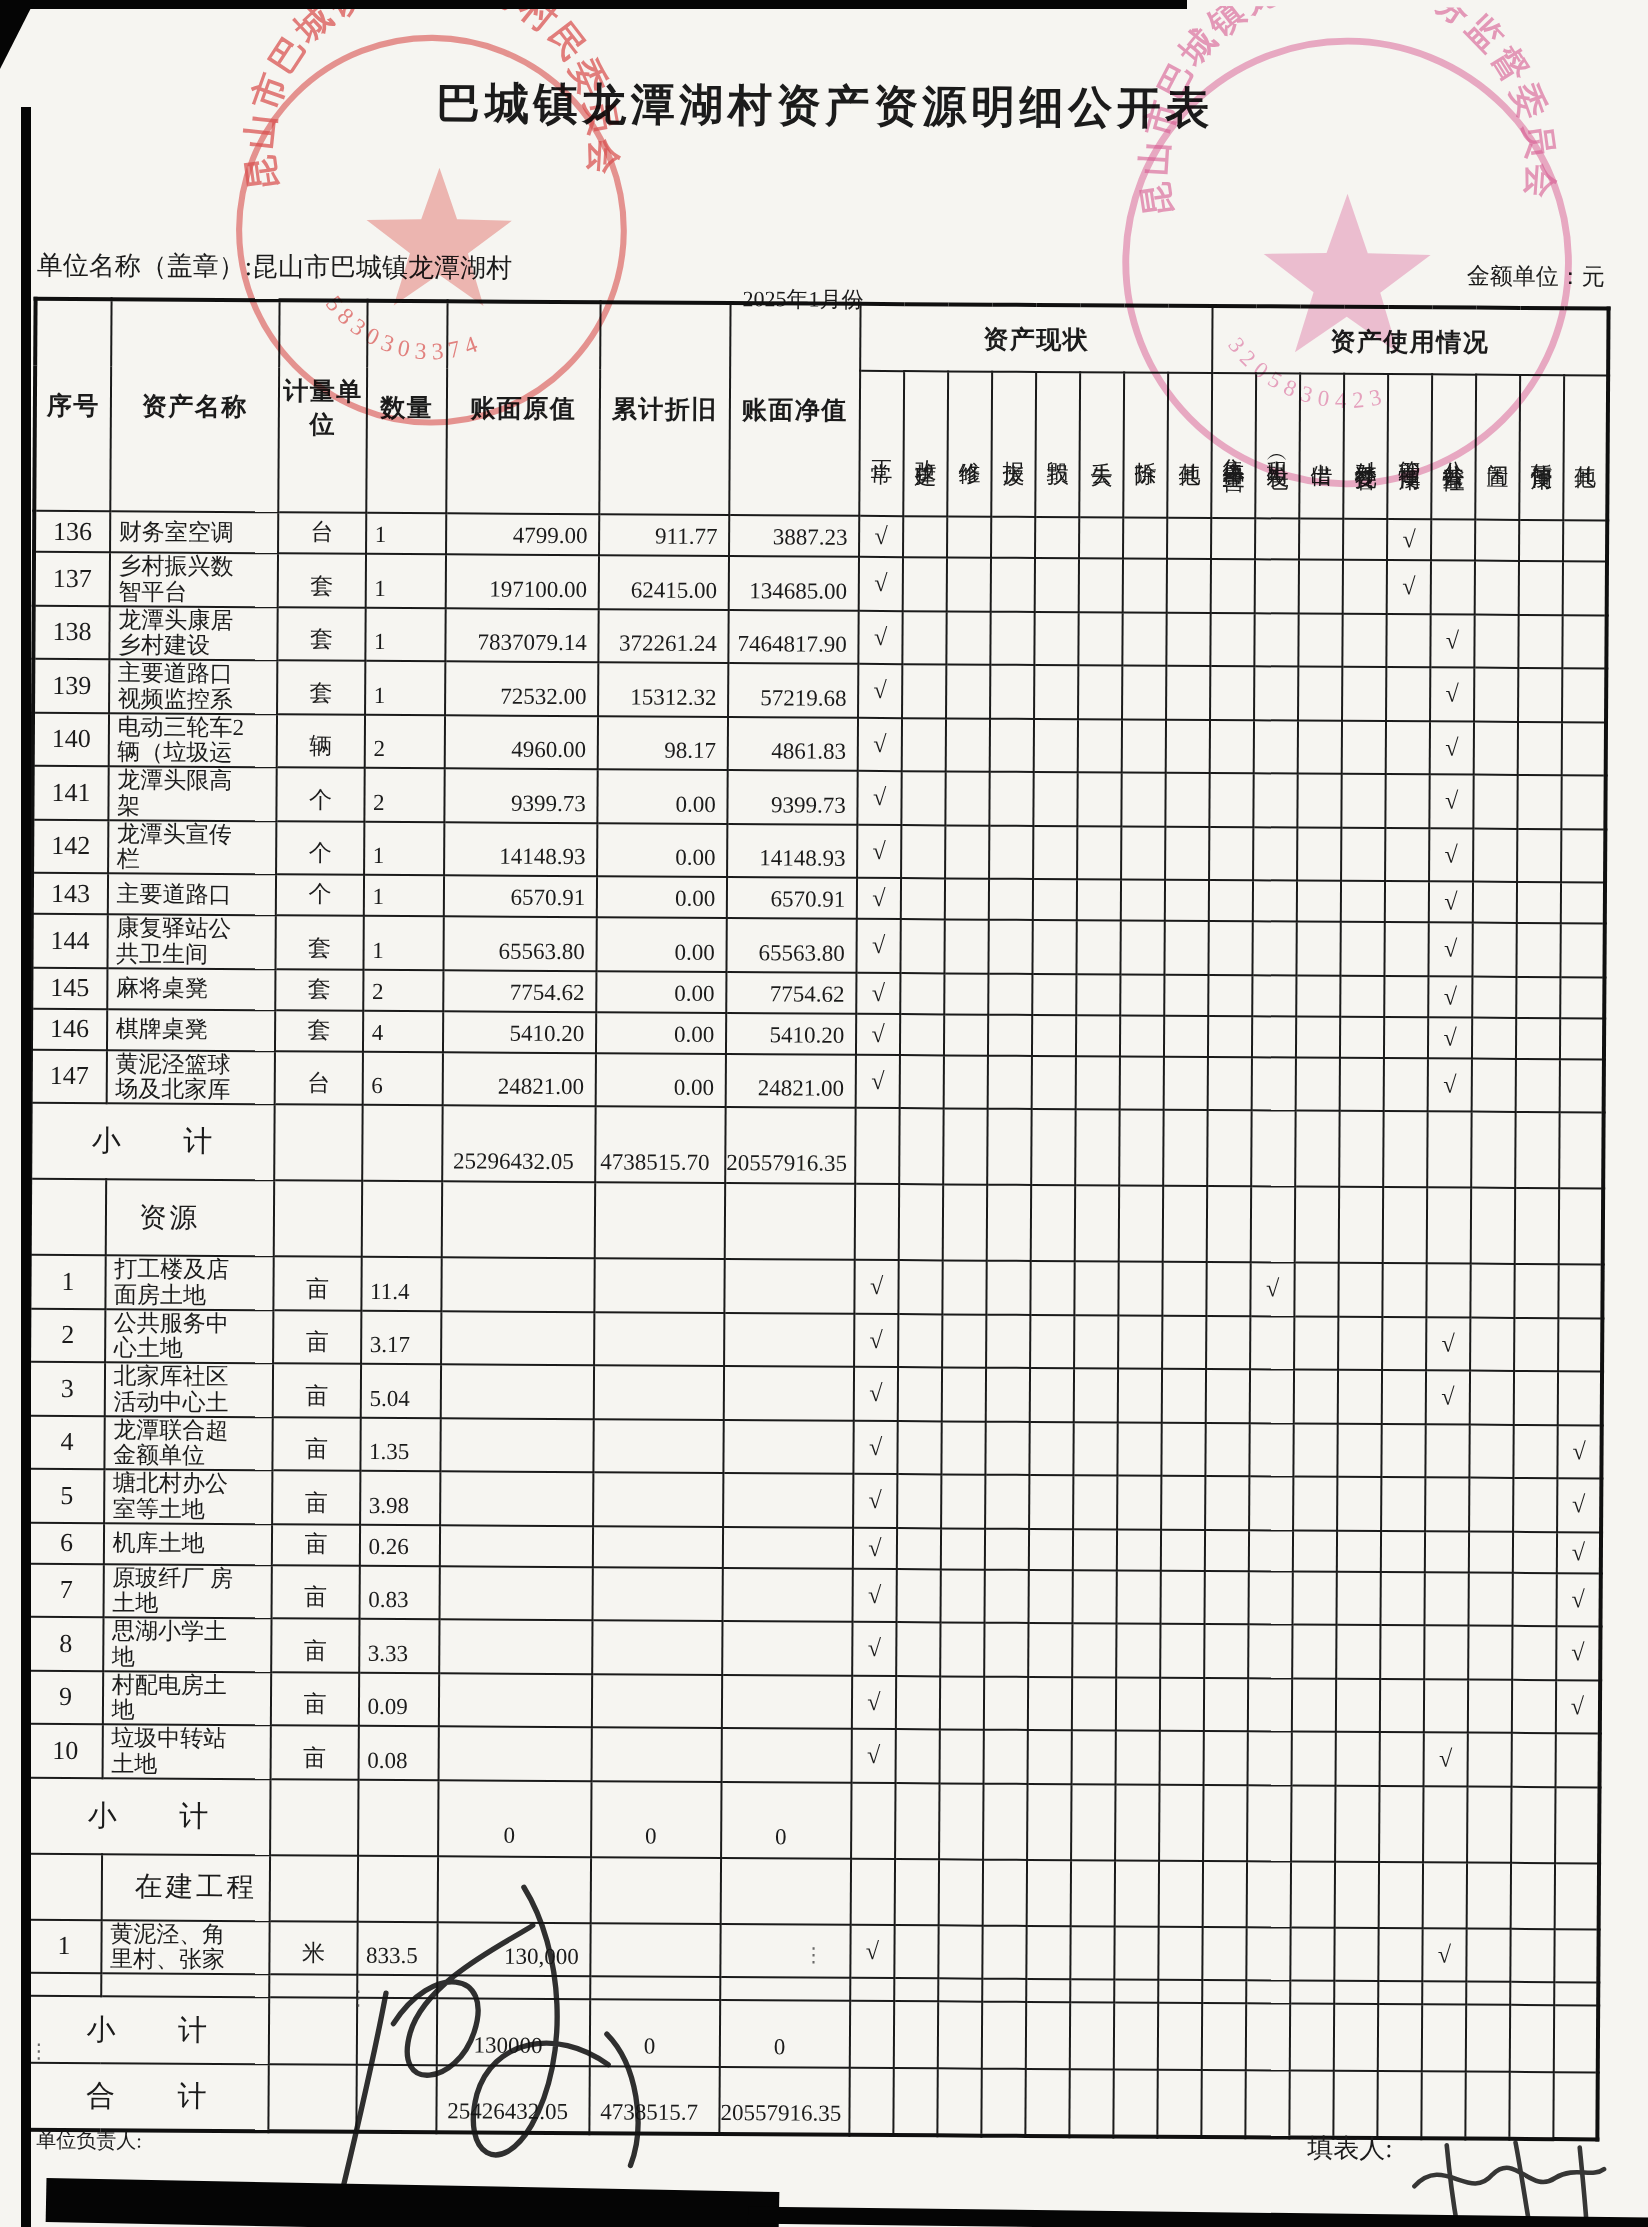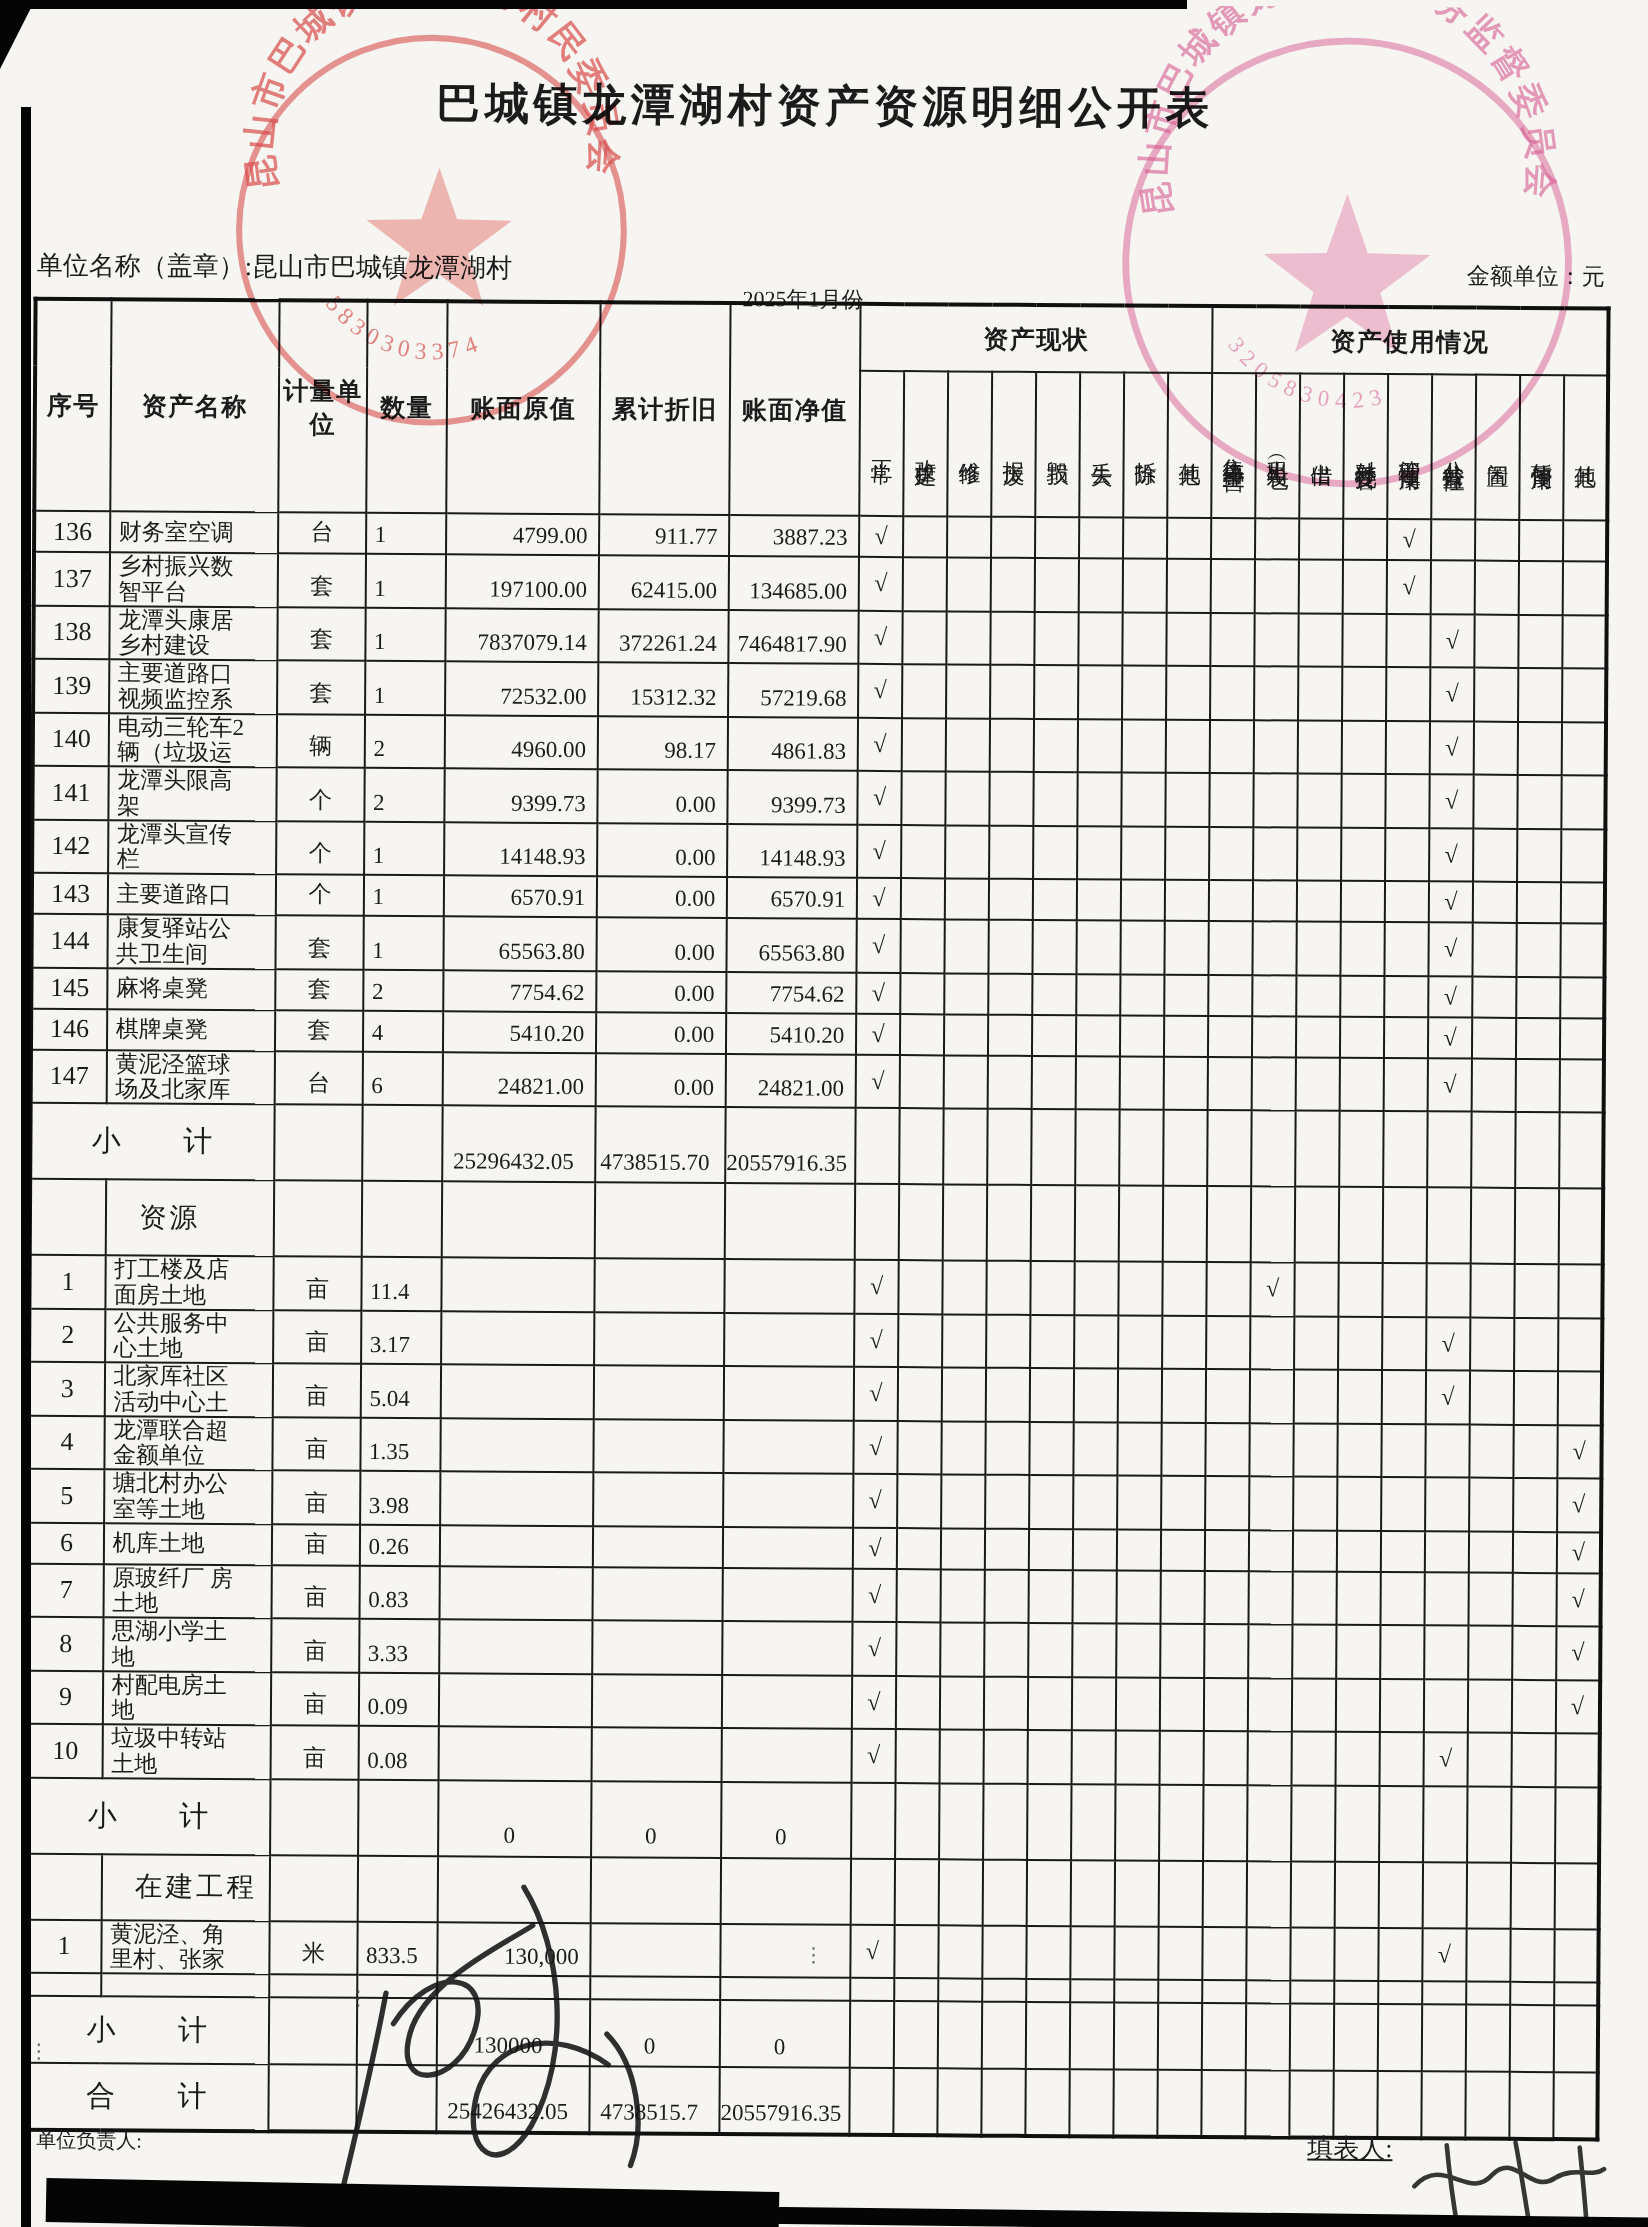--- a/index.html
+++ b/index.html
@@ -31,21 +31,21 @@
   .nm.section{font-size:27.5px;padding-left:32px;letter-spacing:3.1px;}
   .un{text-align:center;}
   .qt{text-align:left;padding-left:7.6px;}
   .num{text-align:right;padding-right:10.7px;}
   .lab{text-align:center;font-size:29px;letter-spacing:1.5px;}
   .vb{vertical-align:bottom;padding-bottom:6.1px;text-align:center;}
   tr.dr td.un,tr.dr td.qt,tr.dr td.num{vertical-align:bottom;padding-bottom:4.6px;}
   .chk{text-align:center;font-size:24px;}
   
   .footL{position:absolute;left:48px;top:2128px;font-size:20px;}
-  .footR{position:absolute;left:1319px;top:2124px;font-size:26px;text-decoration:underline;}
+  .footR{position:absolute;left:1319px;top:2124px;font-size:26px;}
   
   .ovl{position:absolute;left:0;top:0;pointer-events:none;}
   .stampsvg{mix-blend-mode:multiply;}
   
   .art{position:absolute;background:#050505;}
   .art-top{left:0;top:0;width:1187px;height:9.2px;}
   .art-corner{left:0;top:0;width:35px;height:69px;clip-path:polygon(0 0,100% 0,0 100%);}
   .art-left{left:21.4px;top:107px;width:10px;height:2121px;}
   .art-b1{left:46px;top:2185px;width:733px;height:44px;transform:rotate(1.1deg);}
   .art-b2{left:748px;top:2212px;width:901px;height:17px;transform:rotate(0.7deg);}

